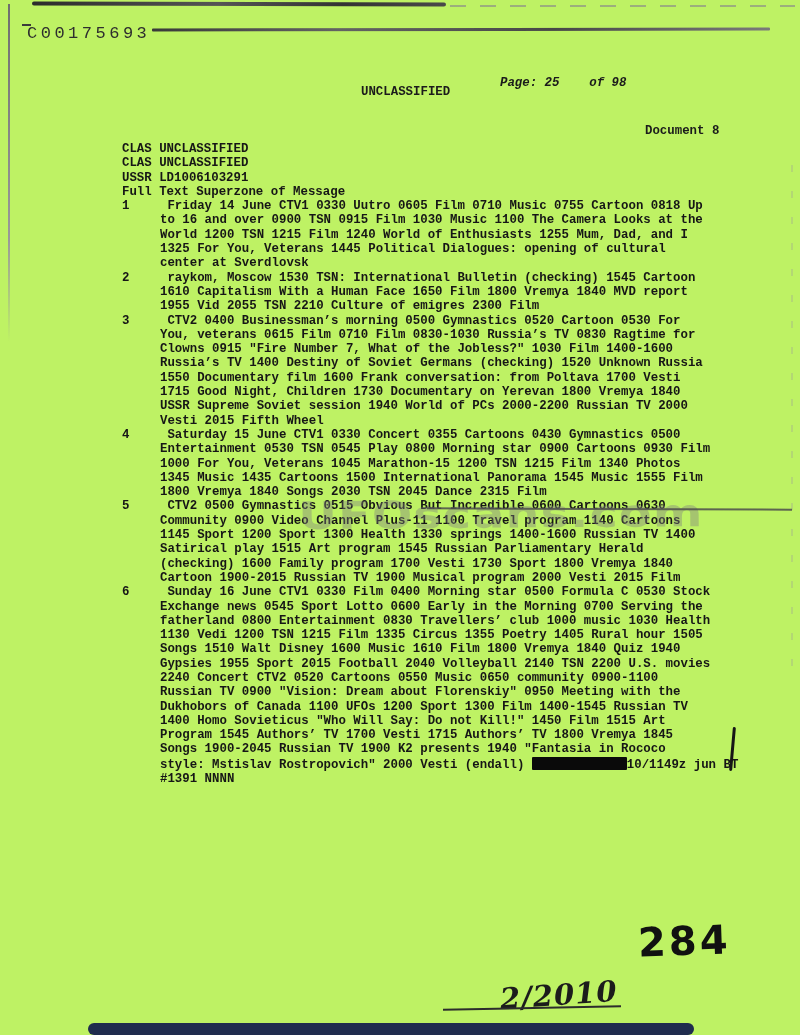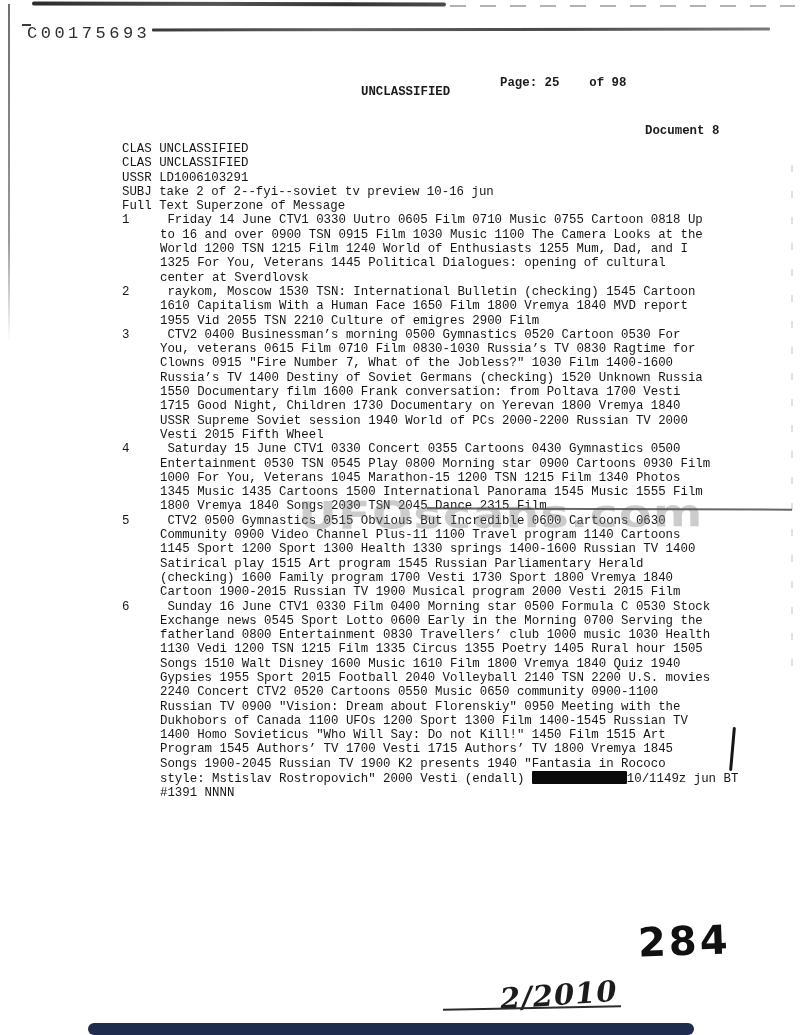--- a/index.html
+++ b/index.html
@@ -1,20 +1,20 @@
 <!DOCTYPE html>
 <html><head>
 <meta charset="utf-8">
 <title>Scanned Document</title>
 <style>
   html,body{margin:0;padding:0;background:#e8e8e8;}
   #page{
     position:relative;
     width:800px;height:1035px;
-    background:#ffffff;
+    background:#bef264;
     overflow:hidden;
     font-family:"Liberation Mono", monospace;
     color:#1b1b1b;
   }
   
   .top-scan-line{
     position:absolute;left:32px;top:2px;width:414px;height:4px;
     background:linear-gradient(90deg,#2c2c2c,#555 45%,#333 75%,#4a4a4a);
     border-radius:2px;transform:rotate(.15deg);
   }
@@ -37,28 +37,28 @@
   }
   .header-rule{
     position:absolute;left:152px;top:28px;width:618px;height:2.5px;
     background:linear-gradient(90deg,#393939,#636363 30%,#474747 65%,#7a7a7a);
     transform:rotate(-.1deg);border-radius:1px;
   }
   .doc-id{
     position:absolute;left:27px;top:24px;
     font-size:17px;letter-spacing:3.5px;color:#2e2e2e;font-weight:400;
   }
-  .page-info{position:absolute;left:500px;top:76px;font-size:12.4px;font-weight:700;white-space:pre;}
+  .page-info{position:absolute;left:500px;top:76px;font-size:12.4px;font-weight:700;white-space:pre;font-style:italic;}
   .classification{position:absolute;left:361px;top:85px;font-size:12.4px;font-weight:700;}
   .document-label{position:absolute;left:645px;top:124px;font-size:12.4px;font-weight:700;}
 
   
   .body-text{
     position:absolute;left:122px;top:142px;width:640px;
-    font-size:12.4px;line-height:14.3px;font-weight:400;color:#161616;
+    font-size:12.4px;line-height:14.3px;font-weight:700;color:#161616;
   }
   .hline{white-space:pre;}
   .para{display:flex;align-items:flex-start;}
   .para .num{width:38px;flex:0 0 38px;}
   .para .ptext{white-space:pre;}
   .redaction{
     display:inline-block;width:95px;height:13px;background:#0a0a0a;
     vertical-align:-2px;border-radius:1px;
   }
 
@@ -118,36 +118,35 @@
 
   <div class="doc-id">C00175693</div>
   <div class="page-info">Page: 25    of 98</div>
   <div class="classification">UNCLASSIFIED</div>
   <div class="document-label">Document 8</div>
 
   <div class="body-text">
     <div class="hline">CLAS UNCLASSIFIED</div>
     <div class="hline">CLAS UNCLASSIFIED</div>
     <div class="hline">USSR LD1006103291</div>
-    <div class="hline">SUBJ take 2 of 2--fyi--soviet tv preview 10-16 jun</div>
     <div class="hline">Full Text Superzone of Message</div>
 
     <div class="para">
       <div class="num">1</div>
       <div class="ptext"> Friday 14 June CTV1 0330 Uutro 0605 Film 0710 Music 0755 Cartoon 0818 Up
 to 16 and over 0900 TSN 0915 Film 1030 Music 1100 The Camera Looks at the
 World 1200 TSN 1215 Film 1240 World of Enthusiasts 1255 Mum, Dad, and I
 1325 For You, Veterans 1445 Political Dialogues: opening of cultural
 center at Sverdlovsk</div>
     </div>
     <div class="para">
       <div class="num">2</div>
       <div class="ptext"> raykom, Moscow 1530 TSN: International Bulletin (checking) 1545 Cartoon
 1610 Capitalism With a Human Face 1650 Film 1800 Vremya 1840 MVD report
-1955 Vid 2055 TSN 2210 Culture of emigres 2900 Film</div>
+1955 Vid 2055 TSN 2210 Culture of emigres 2300 Film</div>
     </div>
     <div class="para">
       <div class="num">3</div>
       <div class="ptext"> CTV2 0400 Businessman’s morning 0500 Gymnastics 0520 Cartoon 0530 For
 You, veterans 0615 Film 0710 Film 0830-1030 Russia’s TV 0830 Ragtime for
 Clowns 0915 "Fire Number 7, What of the Jobless?" 1030 Film 1400-1600
 Russia’s TV 1400 Destiny of Soviet Germans (checking) 1520 Unknown Russia
 1550 Documentary film 1600 Frank conversation: from Poltava 1700 Vesti
 1715 Good Night, Children 1730 Documentary on Yerevan 1800 Vremya 1840
 USSR Supreme Soviet session 1940 World of PCs 2000-2200 Russian TV 2000

